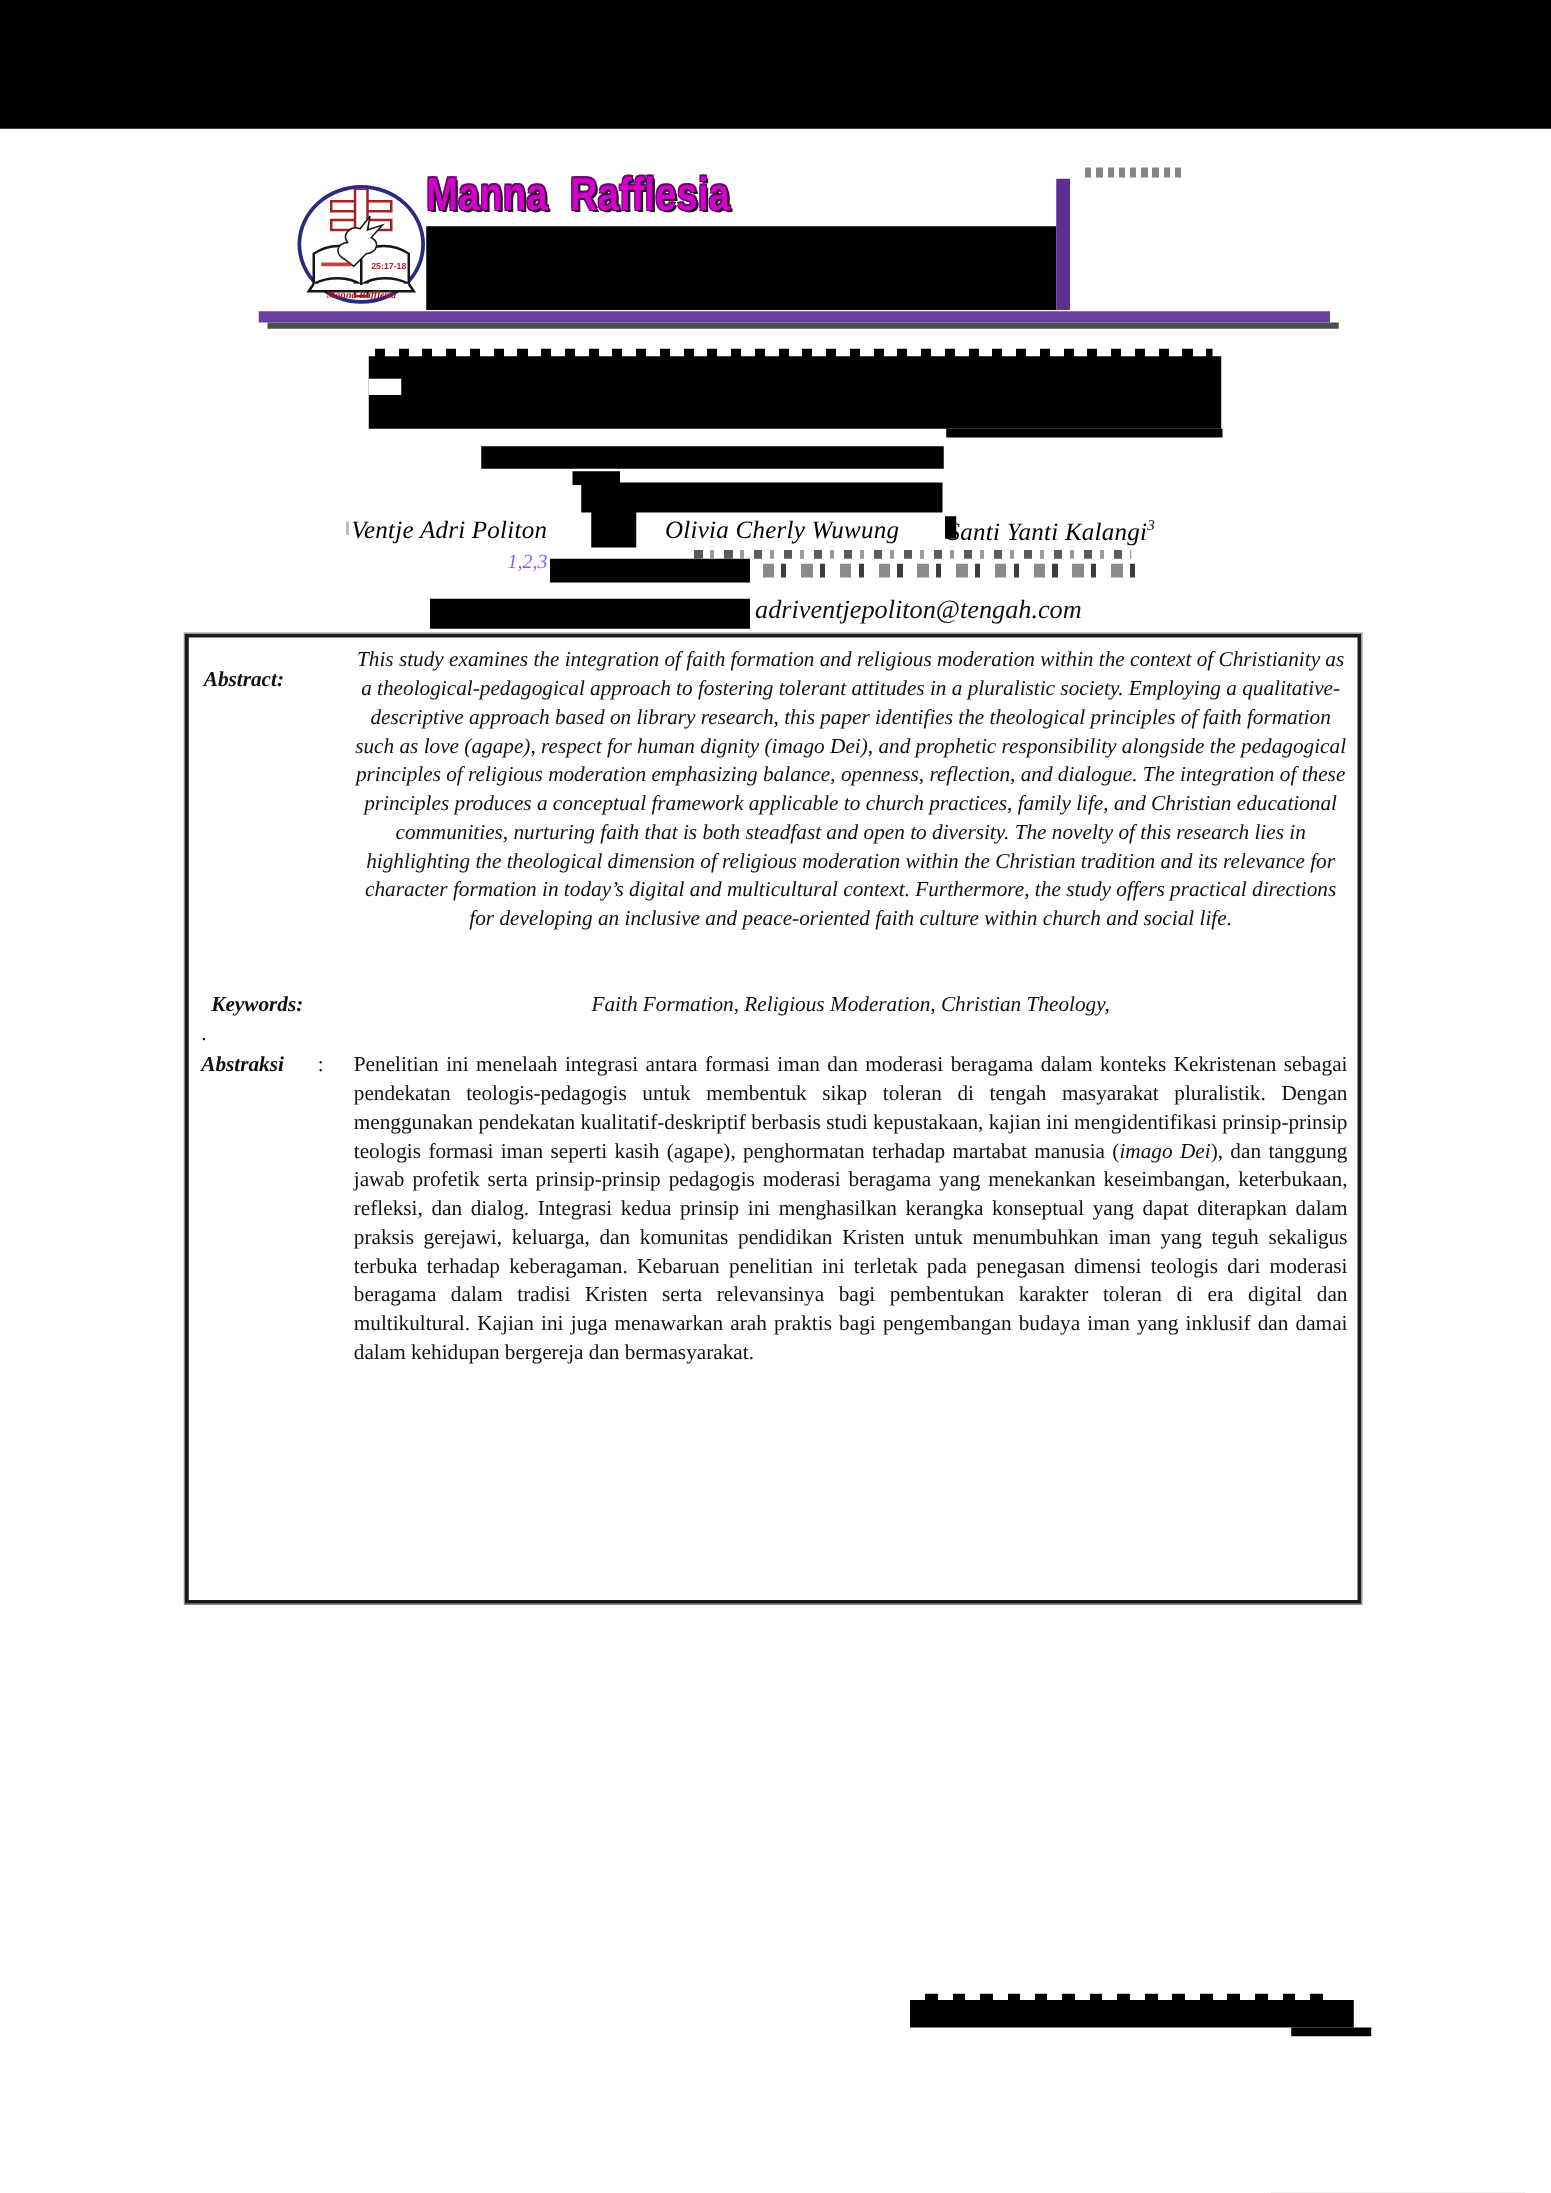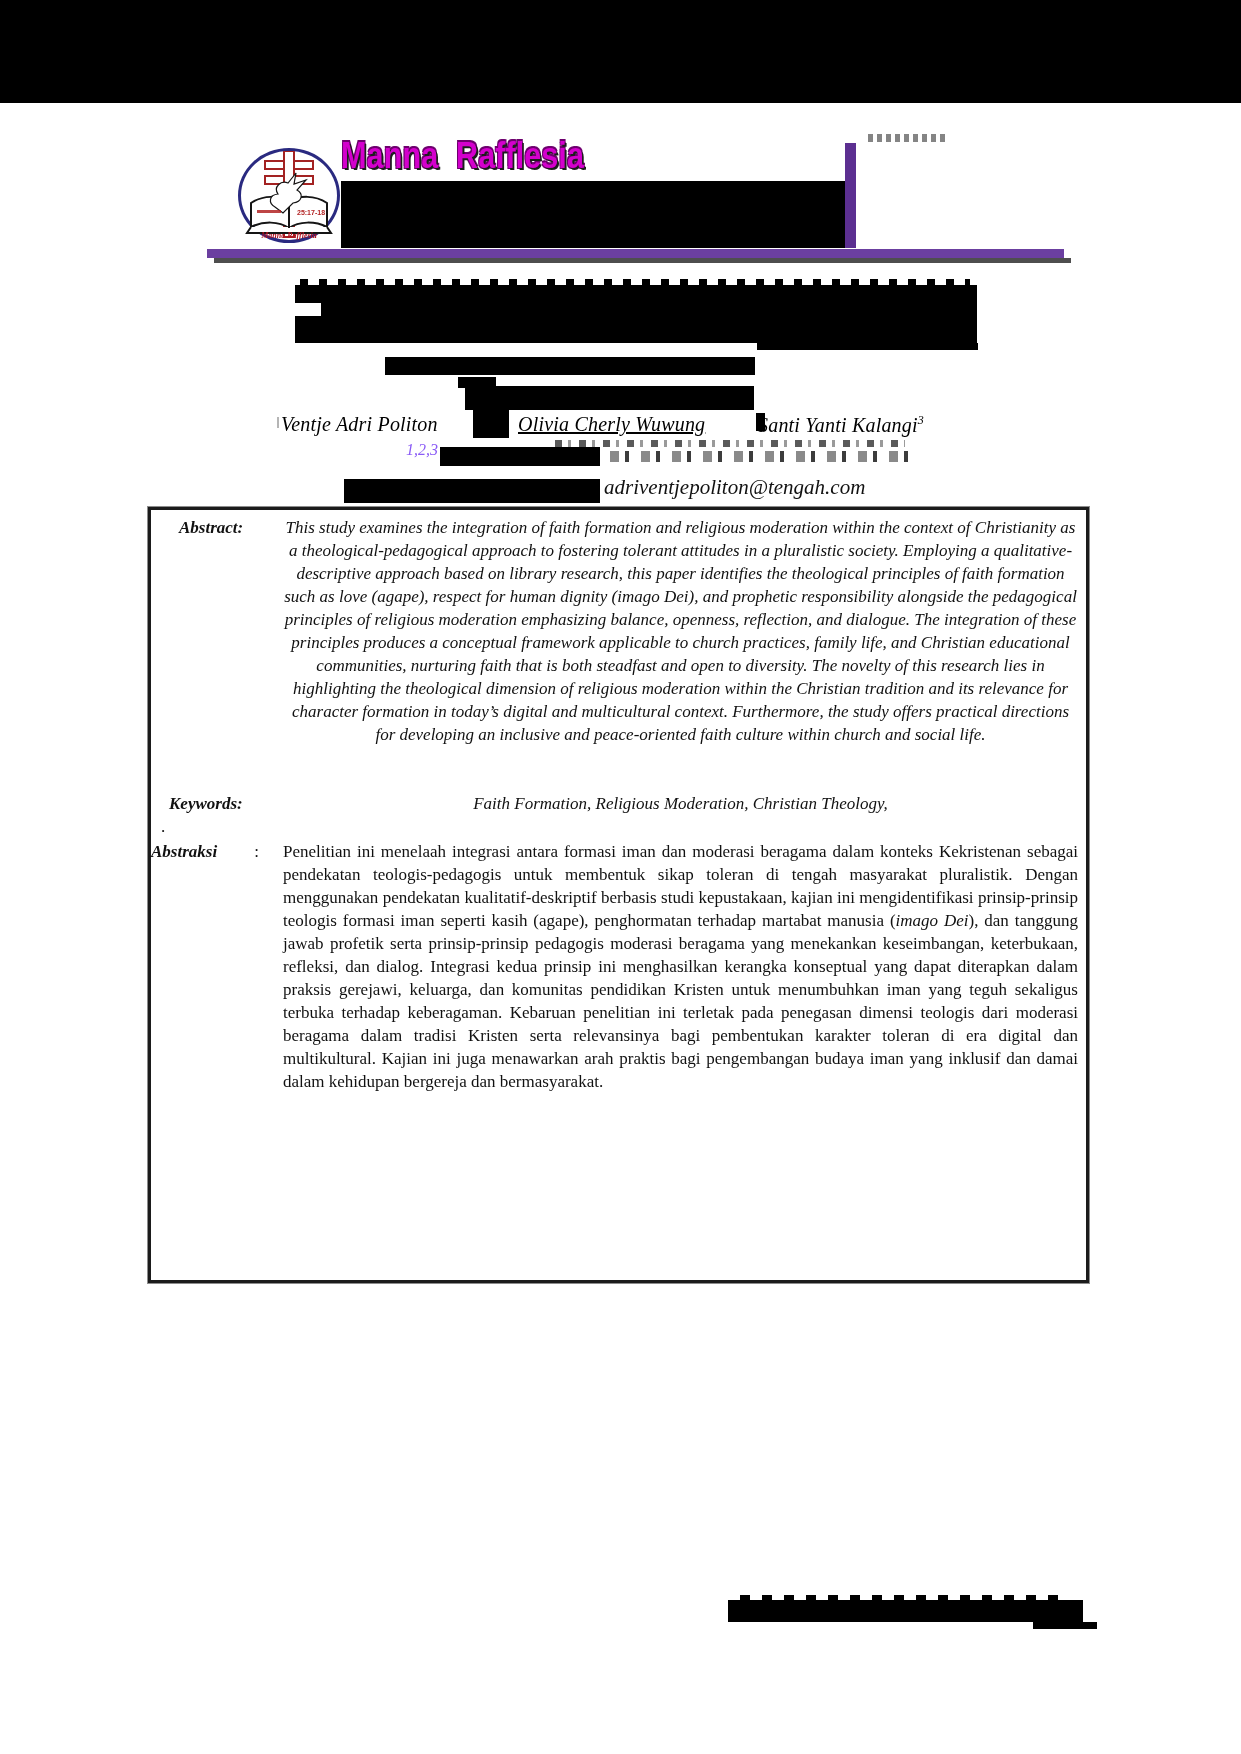--- a/index.html
+++ b/index.html
@@ -82,23 +82,23 @@
     outline:1px solid #8c8c8c;
     background:#fff;
     padding:6px 8px 0 0;
     font-size:17px;line-height:23px;color:#111;
   }
   .row{display:flex;align-items:flex-start;}
   .lbl{
     flex:none;width:132px;box-sizing:border-box;
     font-weight:bold;font-style:italic;
   }
-  .lbl-abstract{padding-left:28px;}
+  .lbl-abstract{padding-left:12px;margin-top:16px;}
   .lbl-keywords{padding-left:18px;}
-  .lbl-abstraksi{display:flex;justify-content:space-between;padding-right:24px;}
+  .lbl-abstraksi{padding-left:10px;display:flex;justify-content:space-between;padding-right:24px;}
   .lbl-abstraksi .colon{font-weight:normal;font-style:normal;}
   .lbl-katakunci{padding-left:34px;}
   .txt{flex:1;}
   .just{text-align:justify;}
   .it{font-style:italic;text-align:center;}
   .gap-a{height:46px;}
   .gap-b{height:2px;}
   .gap-c{height:38px;}
   .dot-line{padding-left:10px;line-height:23px;}
 
@@ -155,21 +155,21 @@
   <div class="abs black bar1"></div>
   <div class="abs bar1-pocket"></div>
   <div class="abs black thin1"></div>
   <div class="abs black bar2"></div>
   <div class="abs black bar3stub"></div>
   <div class="abs black bar3"></div>
 
   <div class="abs author-tick"></div>
   <span class="author" style="left:281px;">Ventje Adri Politon</span>
   <div class="abs black box-a1"></div>
-  <span class="author" style="left:518px;text-decoration:underline;">Olivia Cherly Wuwung</span>
+  <span class="author" style="left:532px;">Olivia Cherly Wuwung</span>
   <div class="abs black box-a2"></div>
   <span class="author" style="left:758px;"><span>Santi Yanti Kalangi</span><sup>3</sup></span>
 
   <span class="affil-sup">1,2,3</span>
   <div class="abs black affil-bar"></div>
   <div class="abs affil-smudge-a"></div>
   <div class="abs affil-smudge-b"></div>
 
   <div class="abs black email-bar"></div>
   <span class="email">adriventjepoliton@tengah.com</span>

